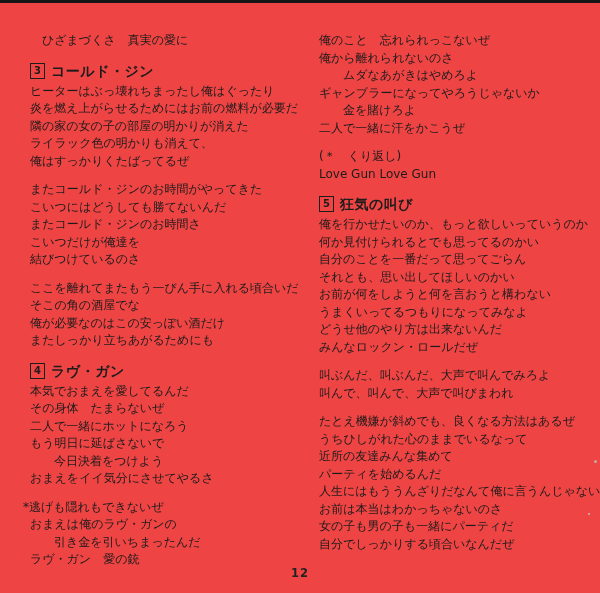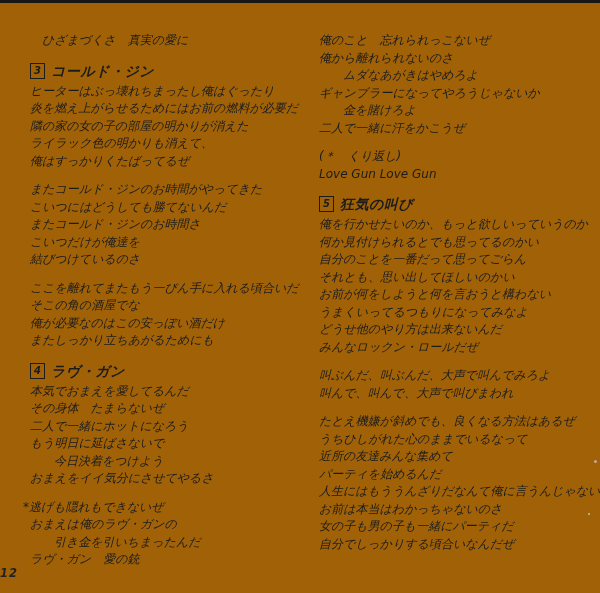--- a/index.html
+++ b/index.html
@@ -4,24 +4,23 @@
 <style>
   html,body{margin:0;padding:0;}
   body{
     width:600px;height:593px;
     background:#e8e8e6;
     font-family:"DejaVu Sans", sans-serif;
   }
   .page{
     position:relative;
     width:600px;height:593px;
-    background:#a16207;
+    background:#ef4444;
     color:#1c1c1c;
     overflow:hidden;
-    font-style:italic;
   }
   .scan-edge-top{
     position:absolute;top:0;left:0;width:600px;height:3px;
     background:#161616;
   }
   .col{
     position:absolute;top:32px;
     font-size:12px;line-height:17.5px;
     white-space:pre;
     letter-spacing:0px;
@@ -42,20 +41,21 @@
     display:inline-flex;align-items:center;justify-content:center;
     width:13px;height:14px;
     border:1.5px solid #1c1c1c;
     font-size:10px;font-weight:bold;line-height:1;
     margin-right:6px;
     flex:0 0 auto;
   }
   .tracktitle{letter-spacing:0.5px;}
   .footer{
     position:absolute;top:566px;left:0;width:600px;
+    text-align:center;
     font-size:11.5px;font-weight:bold;letter-spacing:1px;
     color:#222;
   }
   .speck{position:absolute;border-radius:50%;}
   .speck.s1{left:594px;top:460px;width:3px;height:3px;background:#c4a9a0;}
   .speck.s2{left:588px;top:513px;width:2px;height:2px;background:#cdbab2;}
 </style>
 </head>
 <body>
 

